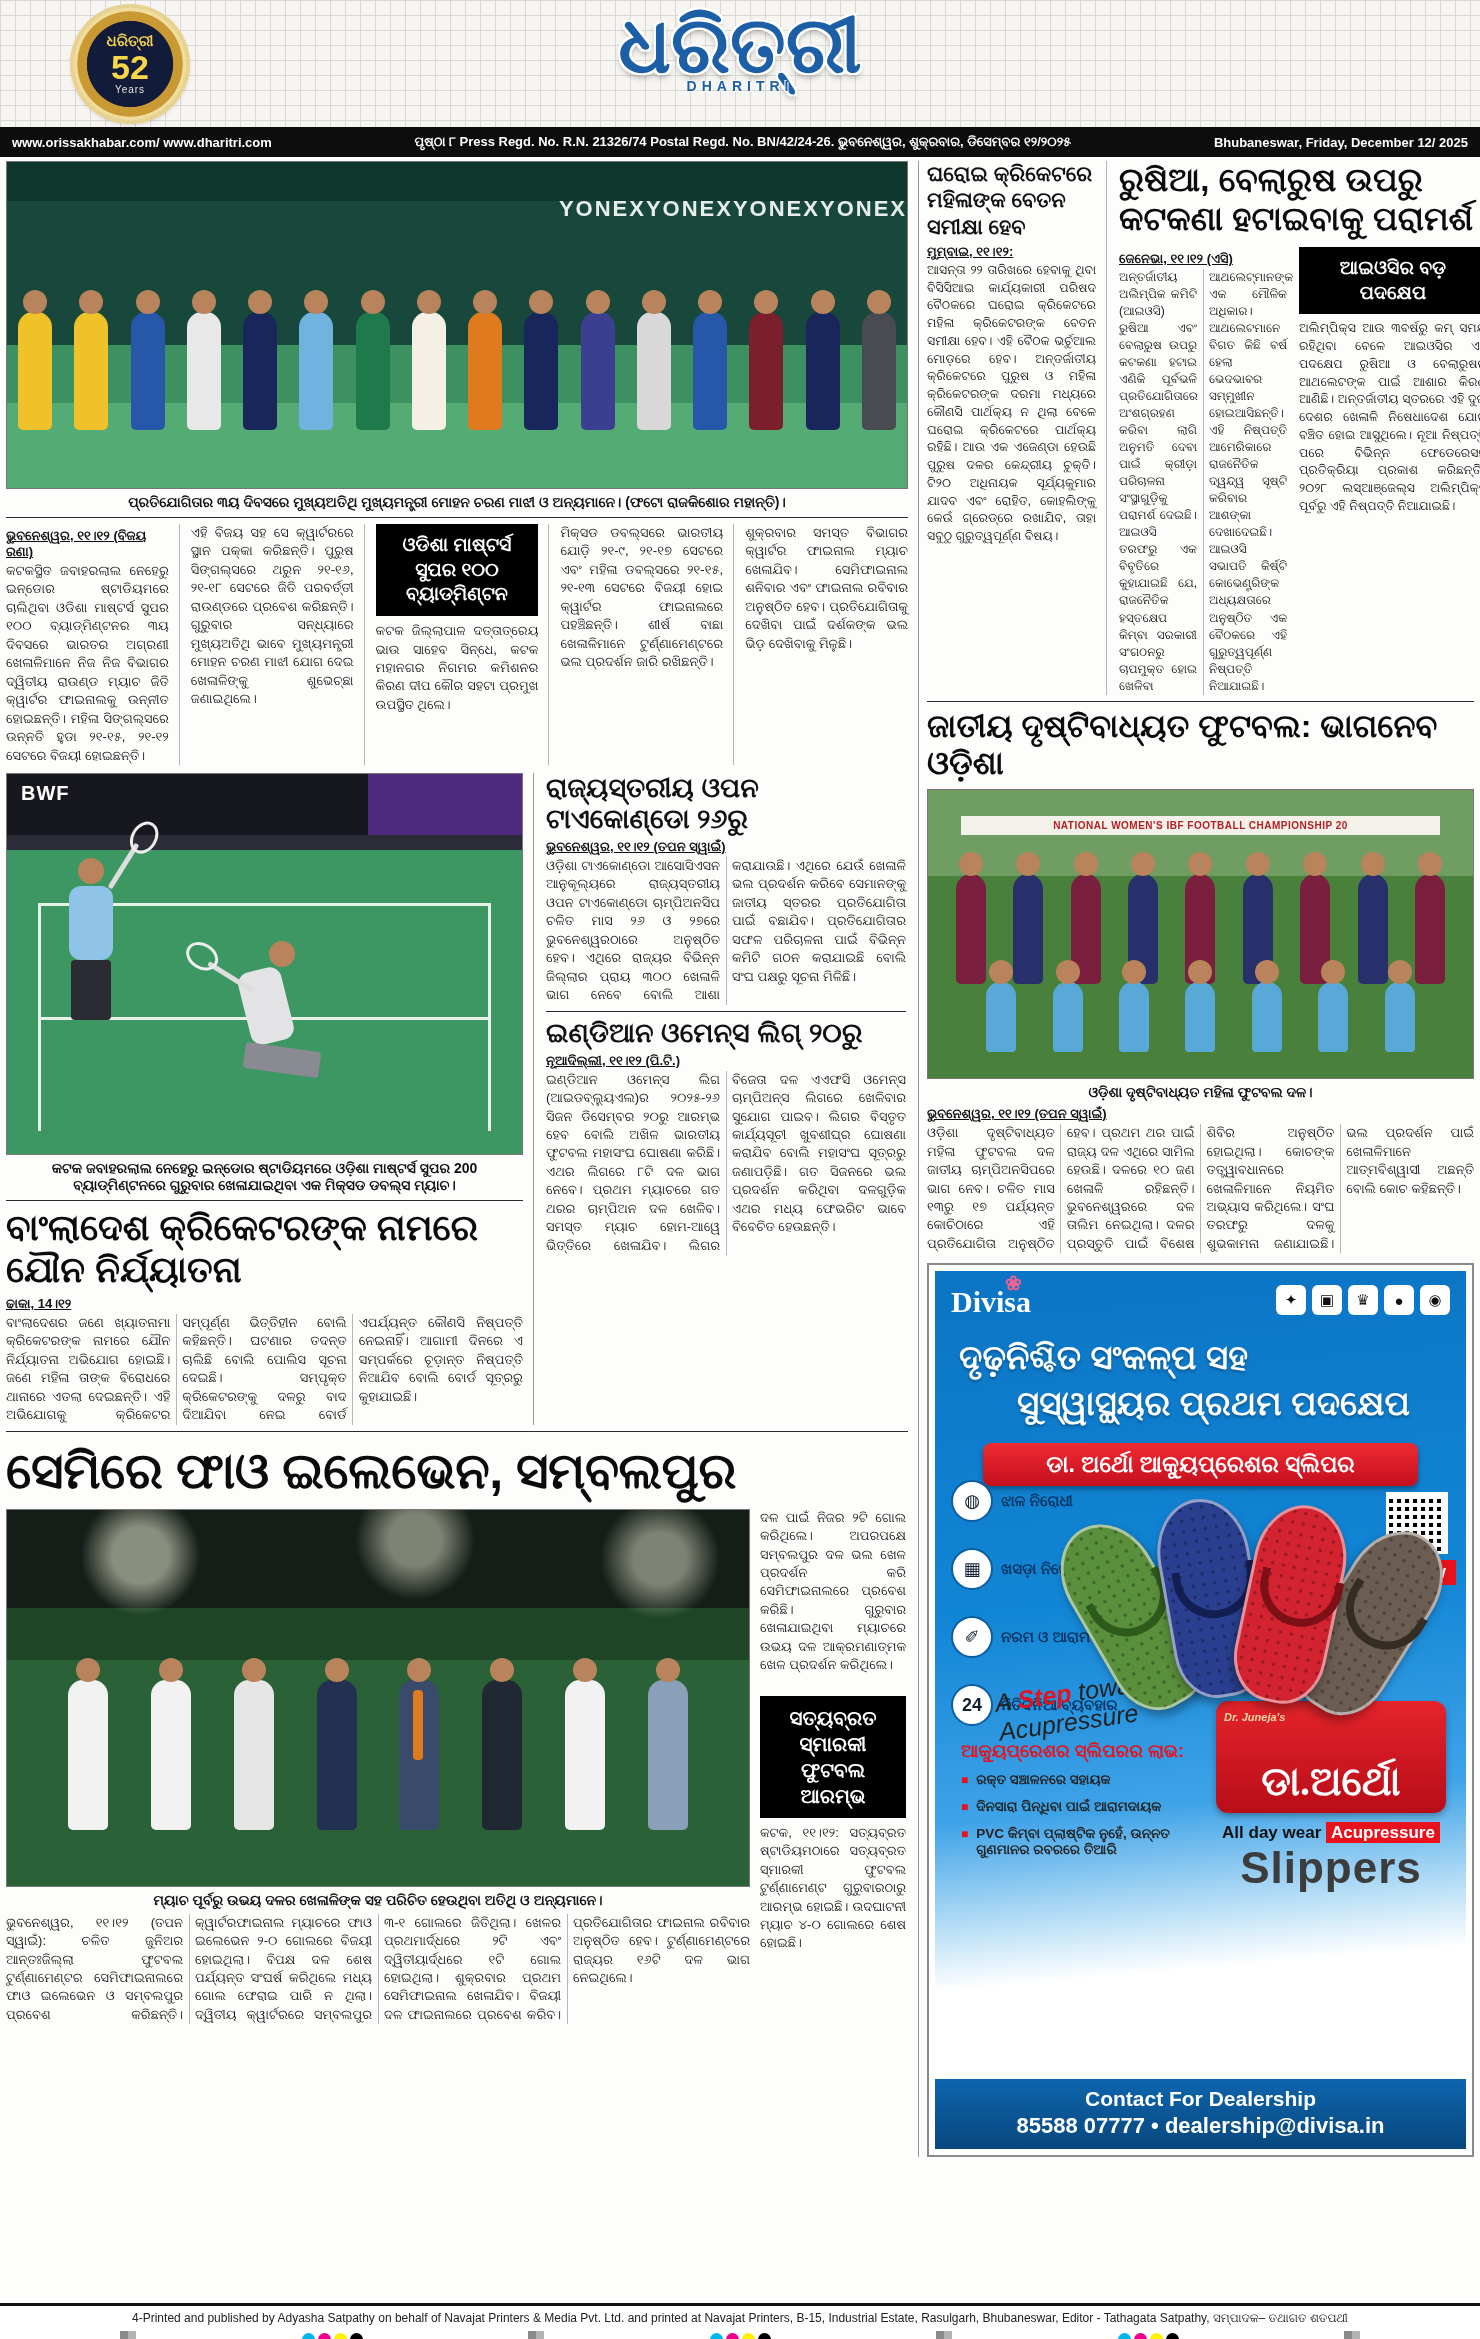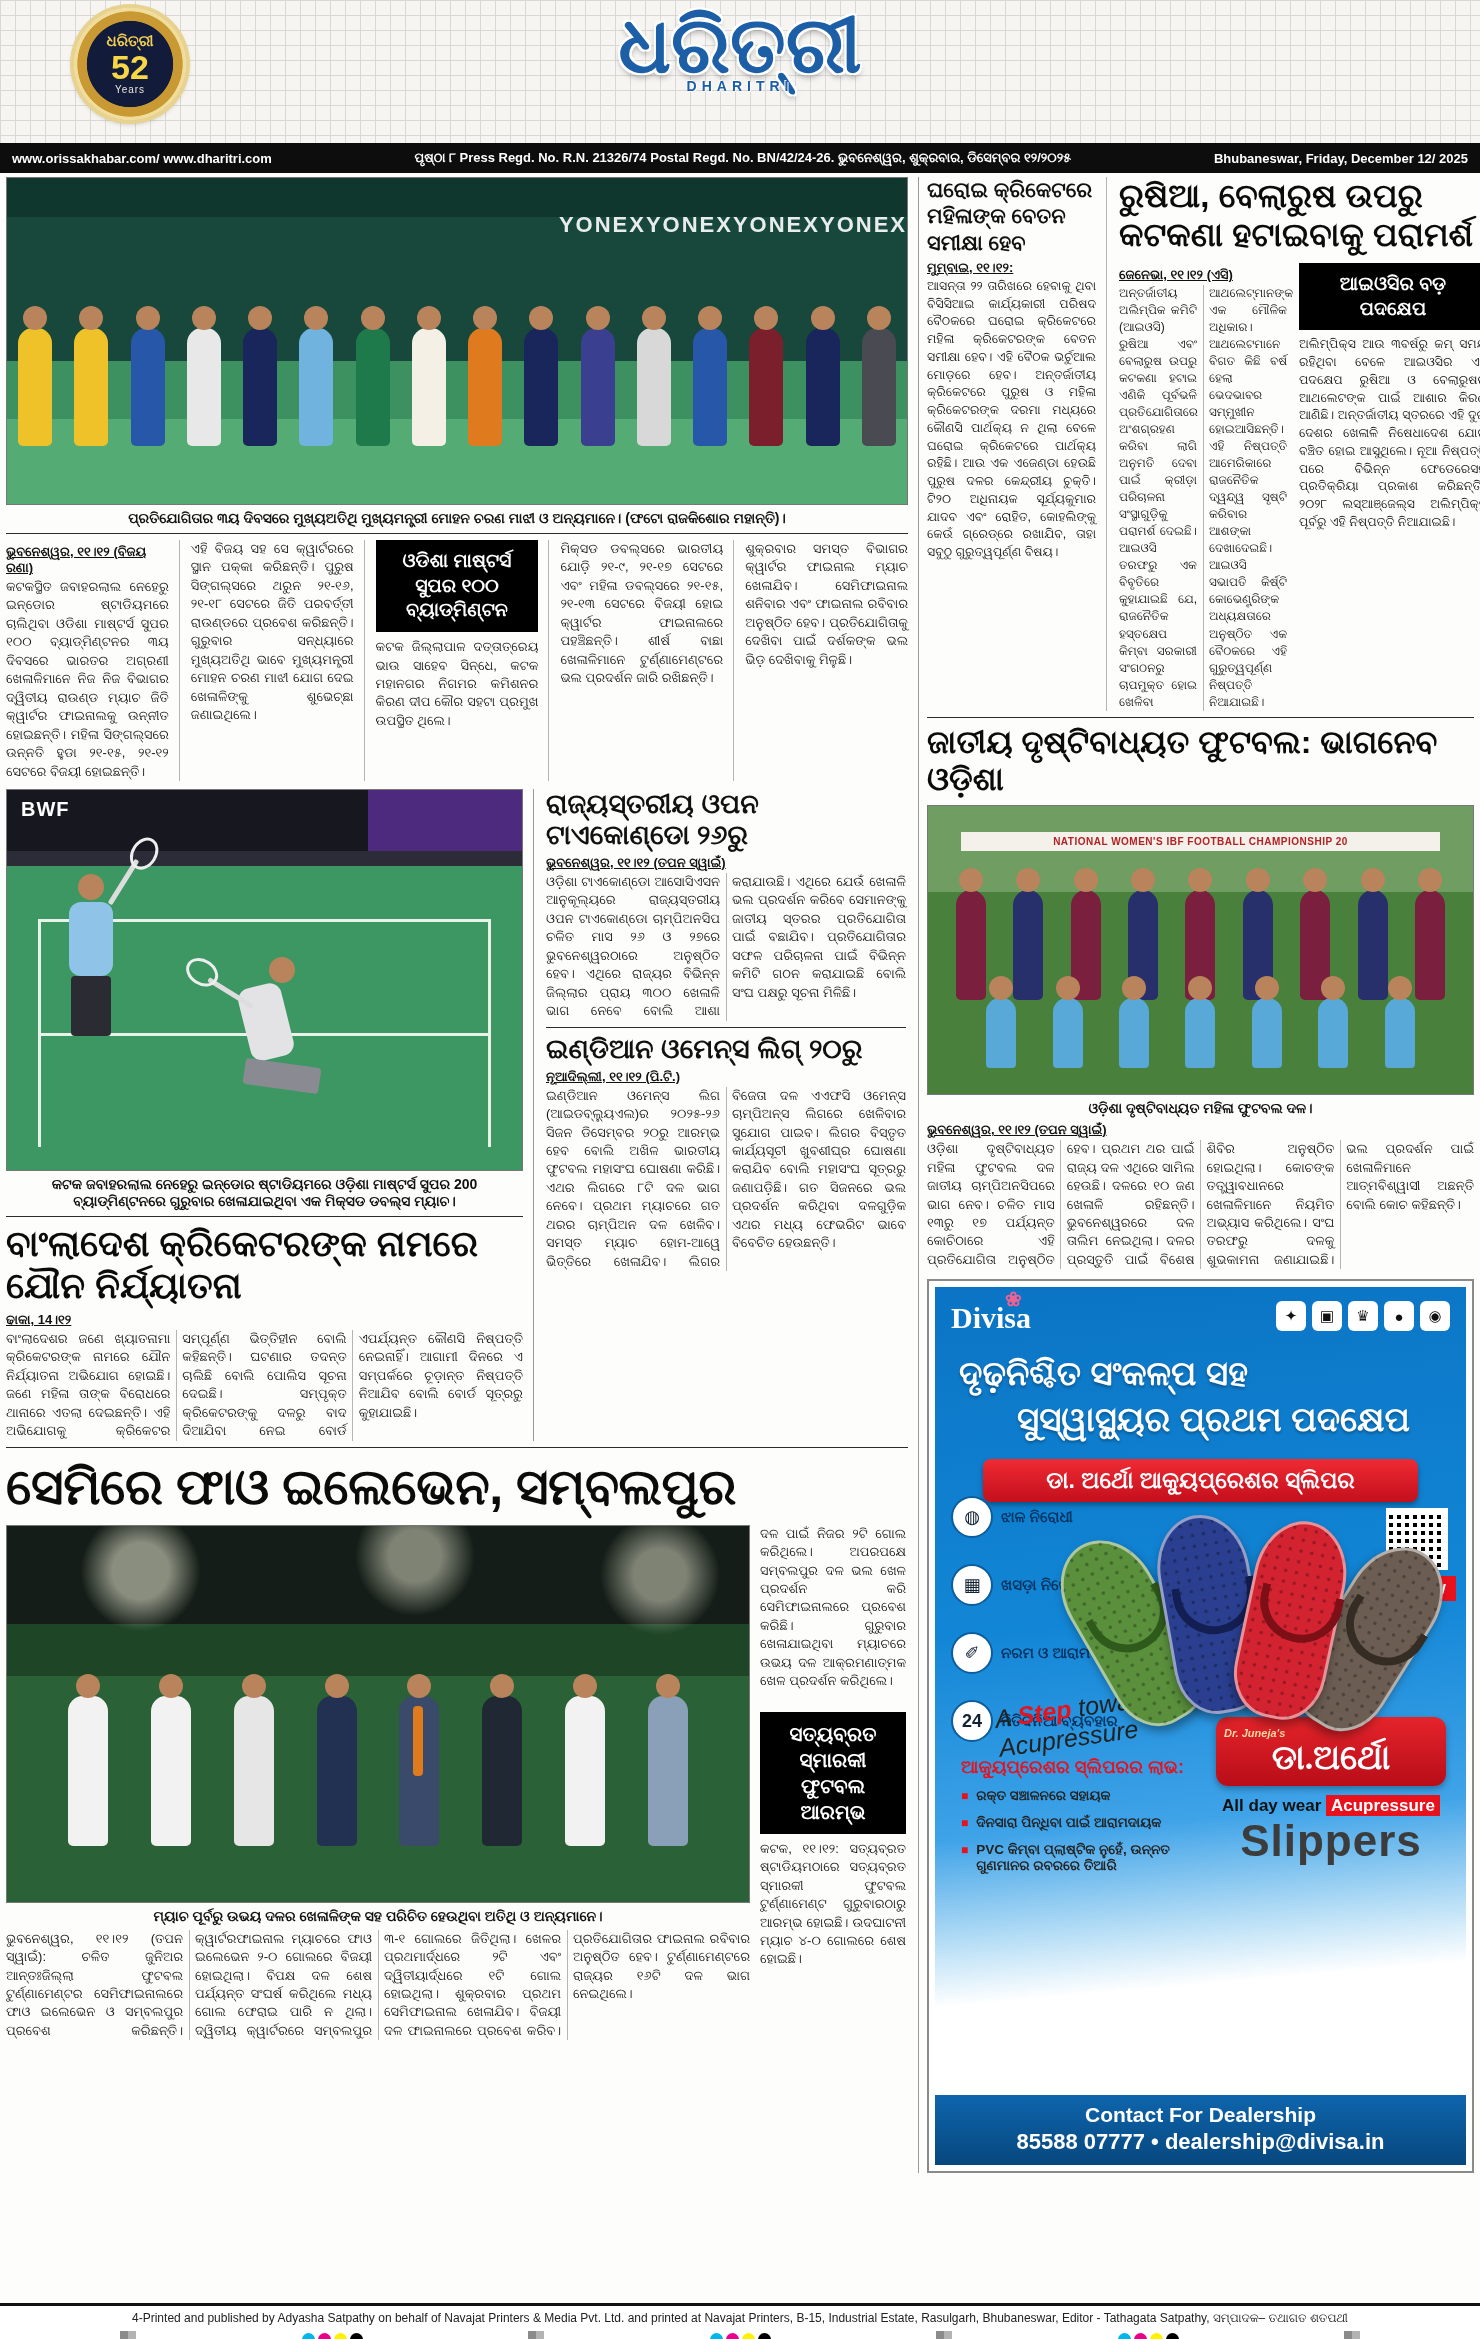--- a/index.html
+++ b/index.html
@@ -1,20 +1,20 @@
 <!DOCTYPE html>
 <html><head>
 <meta charset="utf-8">
 <style>
   * { margin:0; padding:0; box-sizing:border-box; }
   html,body { width:1480px; }
   body { height:2339px; background:#fdfdfb; font-family:"Liberation Sans","DejaVu Sans",sans-serif; color:#111; overflow:hidden; position:relative; }
 
   
-  .masthead { height:143px; position:relative; background:#f6f5f2;
+  .masthead { height:127px; position:relative; background:#f6f5f2;
     background-image:linear-gradient(#d9d8d4 1px,transparent 1px),linear-gradient(90deg,#d9d8d4 1px,transparent 1px);
     background-size:15px 15px; }
   .badge { position:absolute; left:55px; top:6px; width:150px; height:115px; display:flex; align-items:center; justify-content:center; }
   .badge-ring { width:112px; height:112px; border-radius:50%;
     background:radial-gradient(circle,#121b3a 0 54%,#c99a33 55% 66%,#f2dc9a 67% 78%,#caa040 79% 100%);
     box-shadow:0 0 0 4px #e8d28f,0 2px 6px rgba(0,0,0,.4); display:flex; flex-direction:column; align-items:center; justify-content:center; color:#f2cf53; }
   .badge-paper { font-size:15px; font-weight:bold; }
   .badge-years { font-size:34px; font-weight:bold; line-height:1; color:#f7d648; }
   .badge-ylabel { font-size:10px; letter-spacing:1px; color:#e8e4da; }
   .logo-wrap { position:absolute; left:0; right:0; top:8px; text-align:center; }
@@ -108,21 +108,21 @@
   .buynow { position:absolute; right:10px; top:74px; background:#e8111c; color:#fff; font-weight:bold; font-size:15px; padding:4px 10px; }
   .slogan { position:absolute; left:60px; top:388px; transform:rotate(-8deg); font-size:25px; font-style:italic; color:#222; width:430px; }
   .slogan .step { color:#e8111c; font-weight:bold; }
   .benefits { position:absolute; left:26px; top:470px; width:260px; }
   .benefits h4 { color:#e8111c; font-size:18px; font-weight:bold; margin-bottom:10px; }
   .brow { display:flex; gap:8px; font-size:13.5px; font-weight:bold; color:#222; margin-bottom:10px; align-items:flex-start; }
   .brow::before { content:"■"; color:#e8111c; font-size:12px; line-height:1.4; }
   .brand { position:absolute; right:20px; top:430px; width:230px; text-align:center; }
   .brand-box { background:linear-gradient(#e5242b,#b80d18); border-radius:12px; padding:10px 8px 8px 8px; color:#fff; box-shadow:0 3px 6px rgba(0,0,0,.3); }
   .drj { text-align:left; font-size:11px; font-style:italic; font-weight:bold; color:#ffd9a0; }
-  .ortho { font-size:34px; font-weight:bold; font-family:"Liberation Serif","DejaVu Serif",serif; }
+  .ortho { font-size:40px; font-weight:bold; font-family:"Liberation Serif","DejaVu Serif",serif;margin-top:35px; }
   .alldaywear { margin-top:10px; font-size:17px; font-weight:bold; color:#111; }
   .acutag { background:#e8111c; color:#fff; padding:1px 5px; }
   .slippers-word { font-size:44px; font-weight:bold; color:#3c3c3c; letter-spacing:1px; }
   .ad-contact { position:absolute; left:0; right:0; bottom:0; background:linear-gradient(#0e65ad,#07477d); color:#fff; text-align:center; padding:8px 0 10px 0; }
   .ad-contact .c1 { font-size:21px; font-weight:bold; }
   .ad-contact .c2 { font-size:22px; font-weight:bold; margin-top:2px; }
 
   
   .footer { position:absolute; left:0; right:0; bottom:0; height:36px; border-top:3px solid #111; padding-top:5px; background:#fff; }
   .foot-text { text-align:center; font-size:12px; color:#222; }

